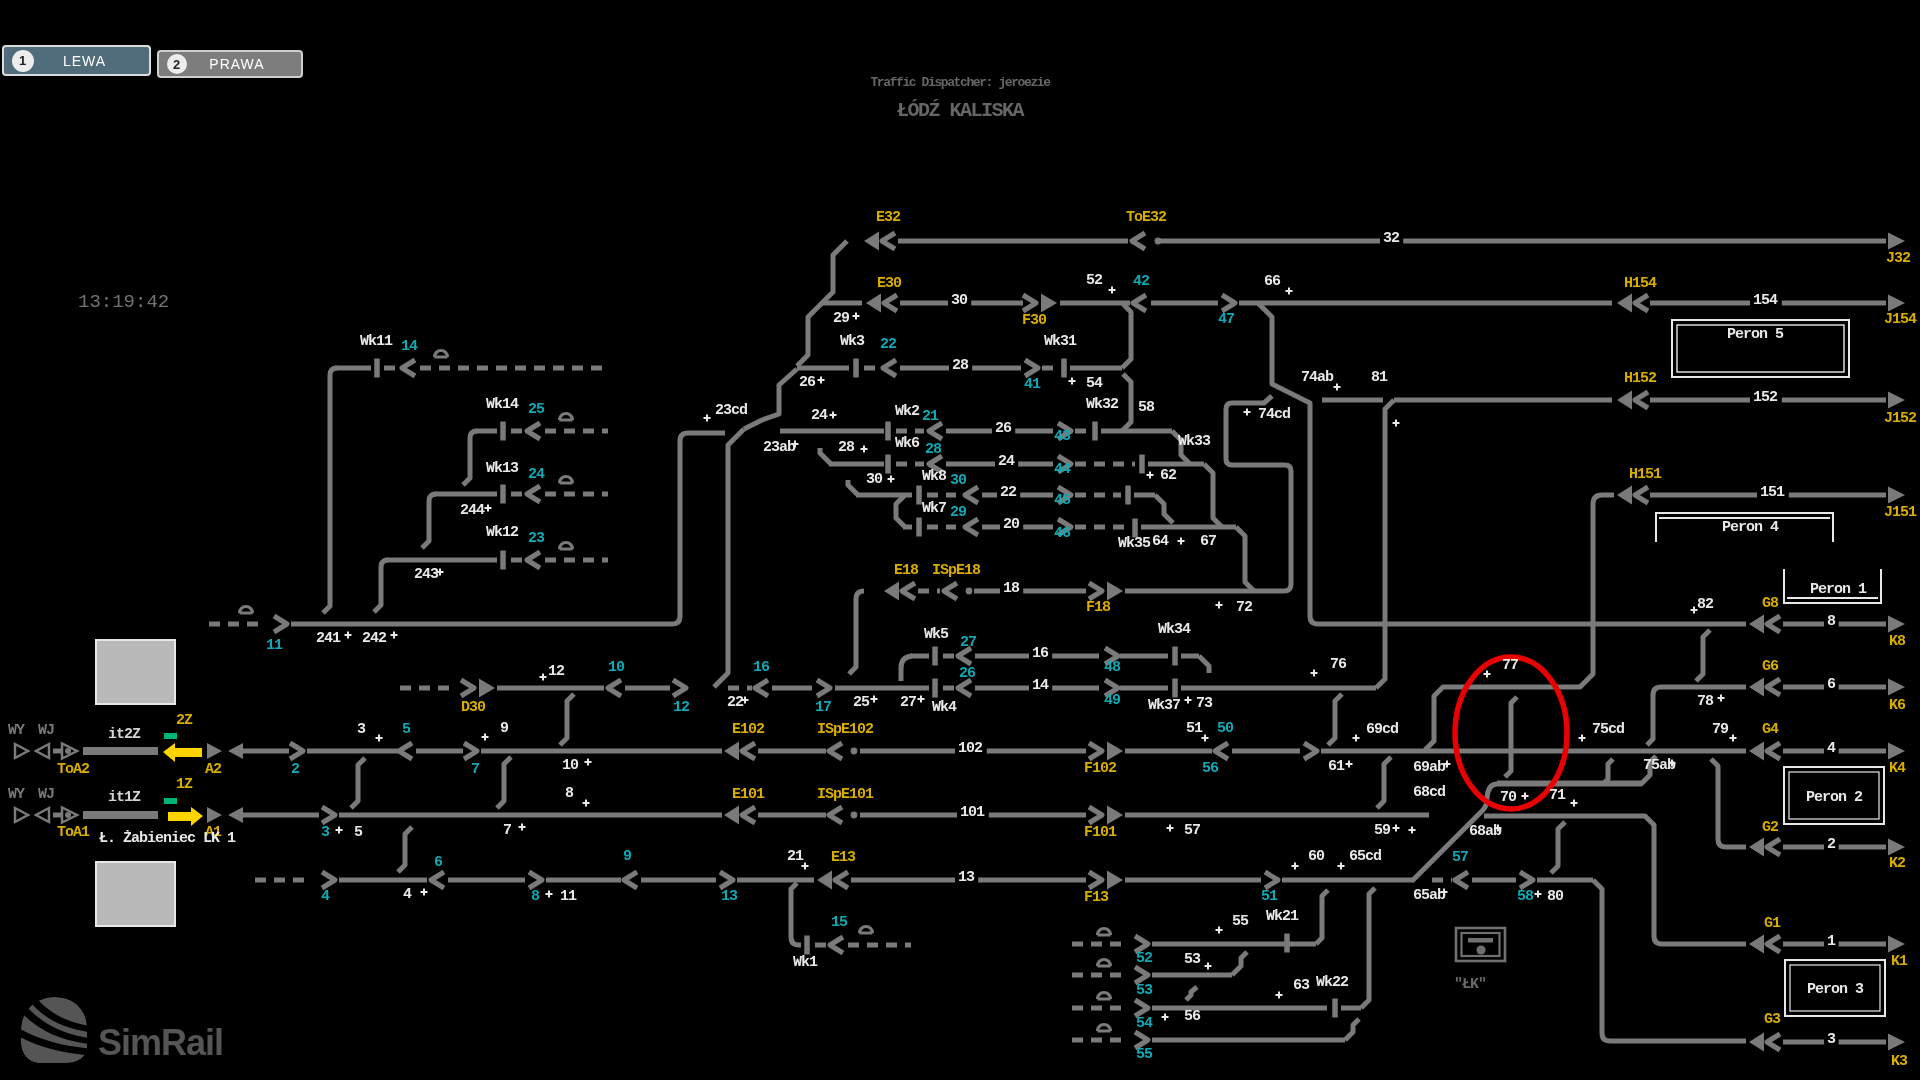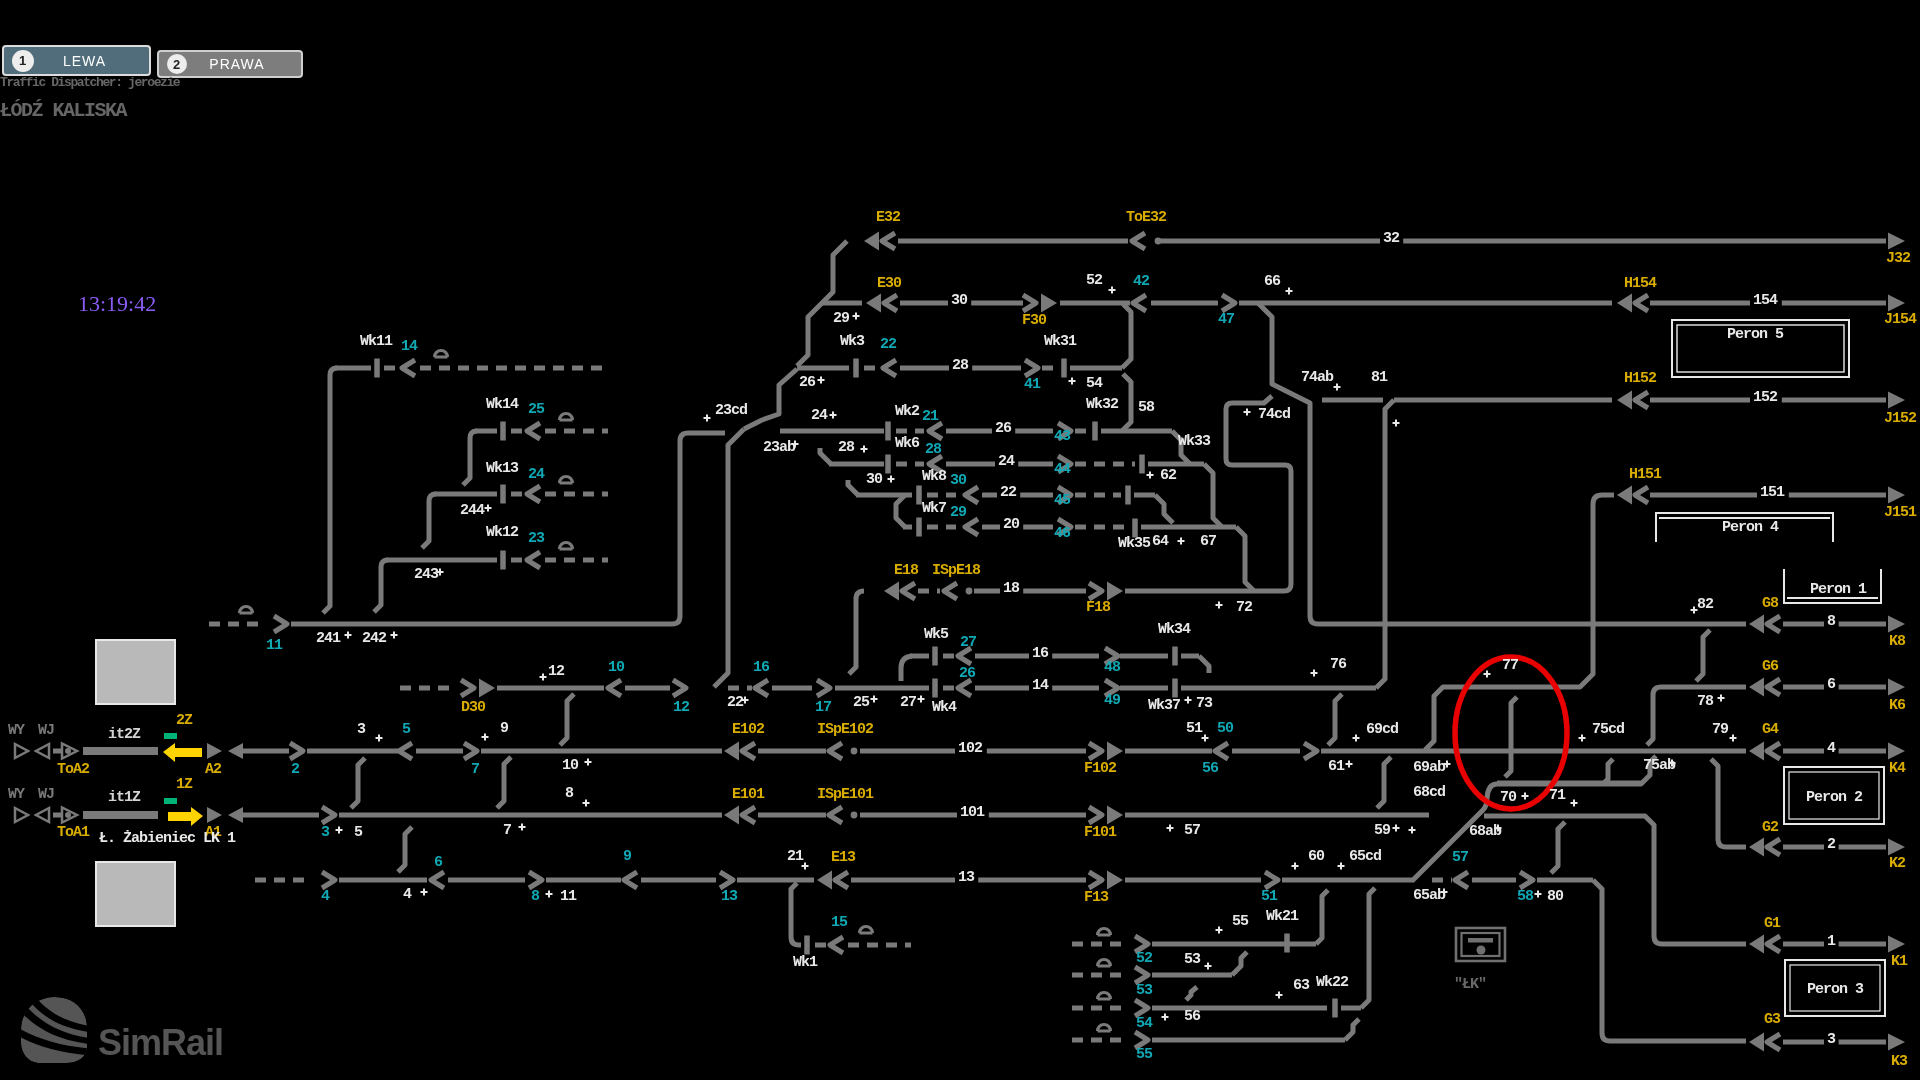--- a/index.html
+++ b/index.html
@@ -6,21 +6,21 @@
 text.gb{fill:#686868;font-size:26px;font-weight:normal} text.g2{fill:#d4d4d4} text.st{fill:#e8e8e8;font-size:14px;letter-spacing:-1.6px}
 path.t{stroke:#7a7a7a;stroke-width:5;fill:none;stroke-linejoin:round}
 path.tk{stroke:#7a7a7a;stroke-width:5.5;fill:none}
 path.t8{stroke:#7a7a7a;stroke-width:8;fill:none}
 path.d{stroke:#7a7a7a;stroke-width:5;fill:none;stroke-dasharray:11 8}
 path.pl{stroke:#e8e8e8;stroke-width:2;fill:none}
 .tab{position:absolute;top:45px;border-radius:4px;display:flex;align-items:center;
  font-family:"Liberation Sans",sans-serif;font-size:14px;color:#fff;letter-spacing:1px}
 .tab .ci{width:22px;height:22px;border-radius:50%;background:#ededed;color:#222;display:flex;
  align-items:center;justify-content:center;font-size:13px;margin-left:8px;font-weight:bold}
-.hdr{position:absolute;width:100%;font-family:"Liberation Mono",monospace;color:#666;font-weight:bold}
+.hdr{position:absolute;width:100%;text-align:center;font-family:"Liberation Mono",monospace;color:#666;font-weight:bold}
 </style></head><body>
 <svg id="d" width="1920" height="1080" viewBox="0 0 1920 1080">
     <path class="t" d="M847,241 L833,255 V292 L820,305 L808,317 V355 L797,366"></path>
     <path class="t" d="M822,303 H862"></path>
     <polygon fill="#7a7a7a" points="879,231.5 864,241 879,250.5"></polygon>
     <path class="t" d="M895,233 L882,241 L895,249"></path>
     <path class="t" d="M898,241 H1128"></path>
     <path class="t" d="M1160,241 H1886"></path>
     <path class="t" d="M1145,233 L1132,241 L1145,249"></path>
     <circle cx="1158" cy="241" r="3.4" fill="#7a7a7a"></circle>
@@ -632,21 +632,21 @@
 <div class="tab" style="left:2px;width:145px;height:27px;background:#516d7b;border:2px solid #dcdcdc">
  <span class="ci">1</span>
     <span style="margin:12px auto;padding-right:14px">LEWA</span>
   </div>
 <div class="tab" style="left:157px;top:50px;width:142px;height:24px;background:#7d7d7d;border:2px solid #cfcfcf">
  <span class="ci" style="width:20px;height:20px">2</span>
     <span style="margin:8px auto;padding-right:14px">PRAWA</span>
   </div>
 <div class="hdr" style="top:75px;font-size:13px;letter-spacing:-1.4px">Traffic Dispatcher: jeroezie</div>
 <div class="hdr" style="top:99px;font-size:20px;letter-spacing:-1.5px">ŁÓDŹ KALISKA</div>
-<div style="position:absolute;left:78px;top:291px;font-family:Liberation Serif, serif;font-size:22px;color:#8b5cf6">13:19:42</div>
+<div style="position:absolute;left:78px;top:291px;font-family:Liberation Mono, monospace;font-size:19px;color:#737373">13:19:42</div>
 
 <svg style="position:absolute;left:18px;top:995px" width="250" height="70" viewBox="0 0 250 70">
  <defs>
       <clipPath id="lc">
         <path d="M3,35 C3,15 18,2 37,2 C56,2 69,15 69,33 L69,52 C69,62 60,68 48,68 L22,68 C10,68 3,58 3,48 Z"></path>
       </clipPath>
     </defs>
  <g clip-path="url(#lc)">
   <path d="M3,35 C3,15 18,2 37,2 C56,2 69,15 69,33 L69,52 C69,62 60,68 48,68 L22,68 C10,68 3,58 3,48 Z" fill="#555"></path>
   <path d="M-5,30 C20,45 45,52 80,54 L80,61 C45,59 18,52 -5,38 Z" fill="#000"></path>

